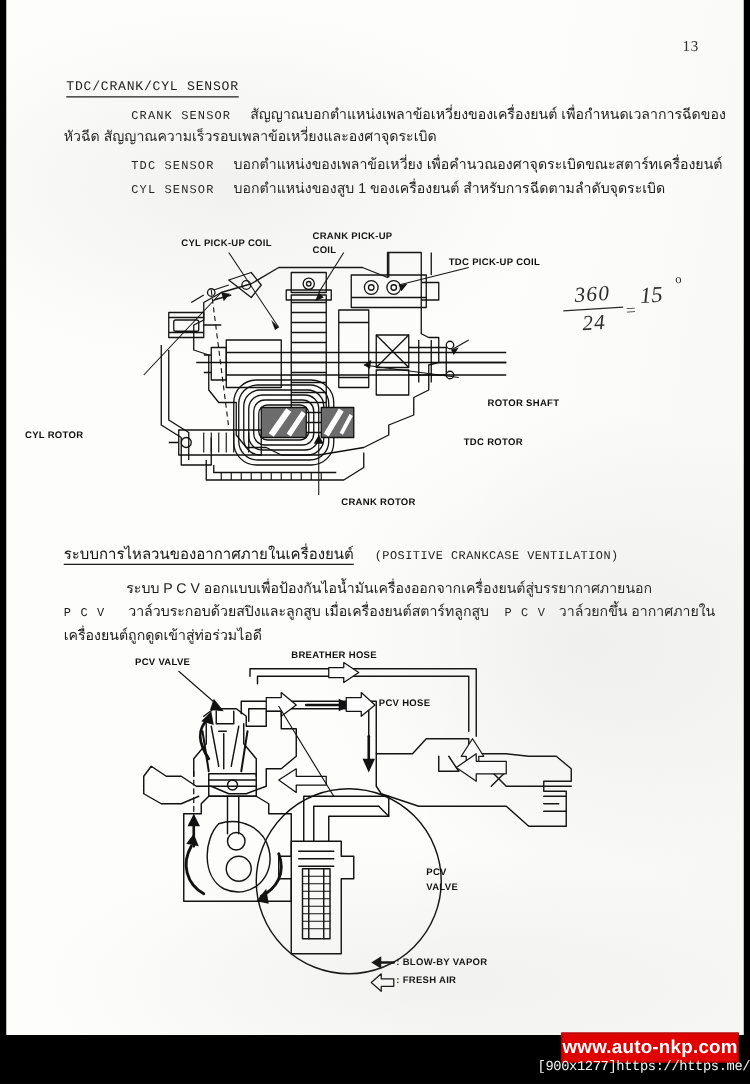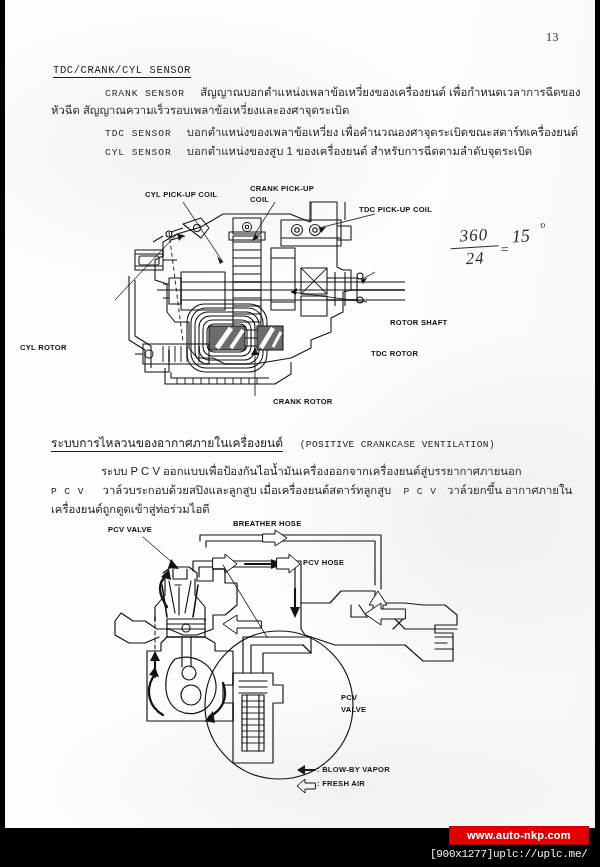--- a/index.html
+++ b/index.html
@@ -58,22 +58,22 @@
   .dlabel{
     position:absolute;font-size:7.6px;font-weight:bold;color:#0d0d0d;
     letter-spacing:.25px;line-height:1.25;white-space:nowrap;
   }
   svg{display:block;overflow:visible;}
 
   
   #footer{position:absolute;left:0;top:828px;width:600px;height:39px;background:#000;}
   #wm{
     position:absolute;left:449px;top:826px;
-    background:#e00000;color:#ffffff;font-weight:bold;font-size:11px;
-    padding:2px 17px 3px;letter-spacing:.2px;font-family:"Liberation Sans",sans-serif;
+    background:#e00000;color:#ffffff;font-weight:bold;font-size:15px;
+    padding:2px 0 3px;letter-spacing:.2px;font-family:"Liberation Sans",sans-serif;
     border:1px solid #b40000;
   }
   #cap{
     position:absolute;left:430px;top:848px;color:#f2f2f2;
     font-size:11px;font-family:"Liberation Mono",monospace;letter-spacing:-.3px;white-space:nowrap;
   }
 </style>
 </head>
 <body>
 
@@ -391,13 +391,13 @@
     <div class="dlabel" style="left:236px;top:180px;">VALVE</div>
 
     <div class="dlabel" style="left:212px;top:240px;">: BLOW-BY VAPOR</div>
     <div class="dlabel" style="left:212px;top:254px;">: FRESH AIR</div>
   </div>
 
 </div>
 
 <div id="footer"></div>
 <div id="wm" style="background: rgb(224, 0, 0); color: rgb(255, 255, 255);">www.auto-nkp.com</div>
-<div id="cap">[900x1277]uplc://uplc.me/</div>
+<div id="cap">[900x1277]https://https.me/</div>
 
 </body></html>

